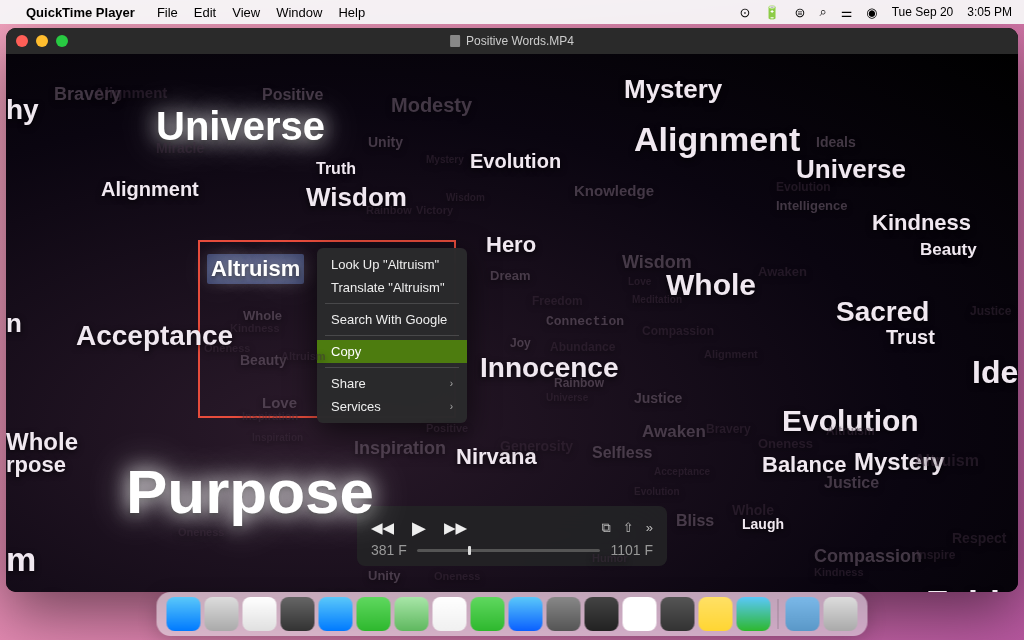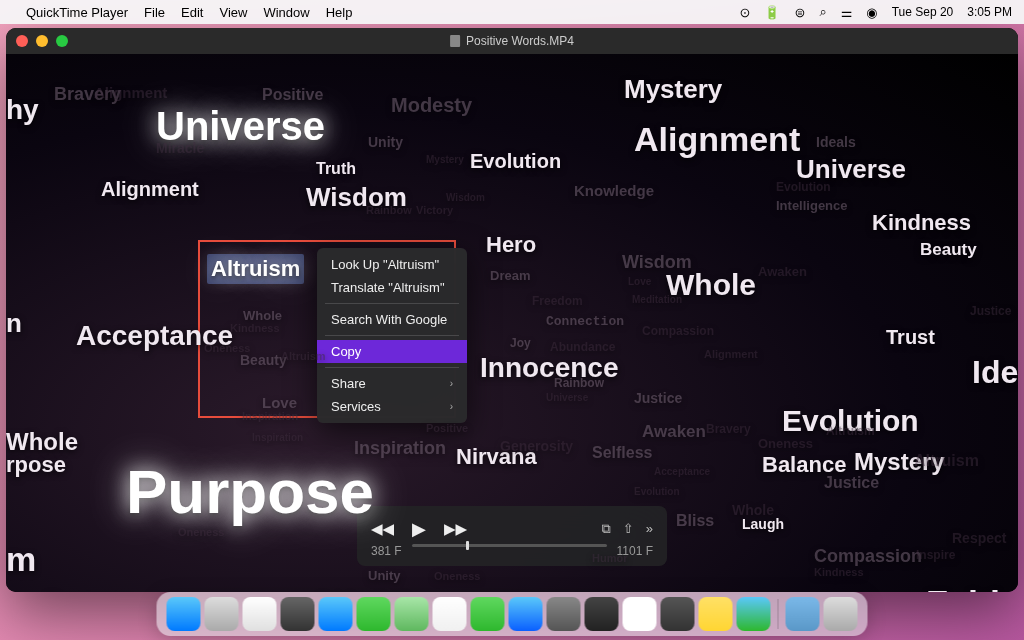--- a/index.html
+++ b/index.html
@@ -1,48 +1,48 @@
 <!DOCTYPE html>
 <html><head>
 <meta charset="utf-8">
 <style>
 *{margin:0;padding:0;box-sizing:border-box;font-family:-apple-system,BlinkMacSystemFont,'Helvetica Neue',sans-serif}
 body{width:1024px;height:640px;overflow:hidden;background:linear-gradient(135deg,#f5a5c0 0%,#e890b5 30%,#d478a8 60%,#b858a0 100%);position:relative}
 .menubar{position:absolute;top:0;left:0;right:0;height:24px;background:rgba(245,245,247,0.95);display:flex;align-items:center;padding:0 12px;font-size:13px;z-index:100}
 .menubar .apple{font-size:14px;margin-right:14px}
-.menubar .app-name{font-weight:400;margin-right:16px}
+.menubar .app-name{font-weight:700;margin-right:22px}
 .menubar .menu-item{margin-right:16px;cursor:default}
 .menubar .right{margin-left:auto;display:flex;align-items:center;gap:14px;font-size:12px}
 .menubar .right .icon{font-size:13px}
 .window{position:absolute;top:28px;left:6px;right:6px;bottom:48px;background:#000;border-radius:10px;overflow:hidden;box-shadow:0 20px 60px rgba(0,0,0,0.5)}
 .titlebar{height:26px;background:#2a2a2a;display:flex;align-items:center;padding:0 10px;position:relative}
 .traffic{display:flex;gap:8px}
 .traffic span{width:12px;height:12px;border-radius:50%}
 .traffic .r{background:#ff5f57}.traffic .y{background:#ffbd2e}.traffic .g{background:#28ca42}
 .titlebar .title{position:absolute;left:50%;transform:translateX(-50%);color:#ccc;font-size:12px;display:flex;align-items:center;gap:6px}
 .titlebar .doc-icon{display:inline-block;width:10px;height:12px;background:#888;border-radius:1px}
 .video{position:absolute;top:26px;left:0;right:0;bottom:0;background:radial-gradient(ellipse at 30% 70%,#2a1a2a 0%,#0a0510 60%,#000 100%);overflow:hidden}
 .word{position:absolute;color:#d8c8d8;font-weight:700;text-shadow:0 2px 6px rgba(0,0,0,0.8);white-space:nowrap;user-select:none}
 .w-glow{color:#fff;text-shadow:0 0 20px rgba(255,255,255,0.9),0 0 40px rgba(255,255,255,0.6),0 2px 4px rgba(0,0,0,0.8)}
 .w-bright{color:#f0e8f0}
 .w-dim{color:#6a5a6a;opacity:0.6}
 .w-faint{color:#3a2a3a;opacity:0.5}
 .highlight-box{position:absolute;border:2px solid #e74c3c;pointer-events:none}
 .selected-word{background:rgba(80,100,160,0.6);padding:2px 4px;border-radius:2px}
 .ctx-menu{position:absolute;background:rgba(42,42,44,0.98);border-radius:6px;padding:5px 0;min-width:150px;box-shadow:0 8px 30px rgba(0,0,0,0.6);backdrop-filter:blur(20px);font-size:13px;color:#eee}
 .ctx-menu .item{padding:4px 14px;cursor:default;display:flex;justify-content:space-between;align-items:center}
-.ctx-menu .item.sel{background:#6d28d9;color:#fff}
+.ctx-menu .item.sel{background:#4d7c0f;color:#fff}
 .ctx-menu .sep{height:1px;background:rgba(255,255,255,0.15);margin:4px 8px}
 .ctx-menu .chevron{font-size:10px;color:#aaa}
 .player{position:absolute;bottom:26px;left:50%;transform:translateX(-50%);width:310px;height:60px;background:rgba(35,35,37,0.92);border-radius:8px;display:flex;flex-direction:column;padding:8px 14px;backdrop-filter:blur(20px)}
 .player .controls{display:flex;align-items:center;justify-content:center;gap:18px;height:32px}
 .player .controls .btn{color:#eee;font-size:15px;cursor:pointer}
 .player .controls .play{font-size:18px}
 .player .controls .right{margin-left:auto;display:flex;gap:12px;font-size:13px;color:#bbb}
-.player .timeline{display:flex;align-items:flex-start;gap:10px;font-size:12px;color:#999}
+.player .timeline{display:flex;align-items:center;gap:10px;font-size:14px;color:#999}
 .player .track{flex:1;height:3px;background:#555;border-radius:2px;position:relative}
 .player .track .knob{position:absolute;left:28%;top:-3px;width:3px;height:9px;background:#ddd;border-radius:1px}
 .dock{position:absolute;bottom:4px;left:50%;transform:translateX(-50%);height:44px;background:rgba(240,240,245,0.55);border-radius:14px;display:flex;align-items:center;padding:0 10px;gap:4px;backdrop-filter:blur(20px);box-shadow:0 4px 20px rgba(0,0,0,0.2)}
 .dock .app{width:34px;height:34px;border-radius:8px;display:flex;align-items:center;justify-content:center;font-size:20px;position:relative}
 .dock .sep{width:1px;height:30px;background:rgba(0,0,0,0.2);margin:0 3px}
 .dock .finder{background:linear-gradient(#5ac8fa,#007aff)}
 .dock .launchpad{background:linear-gradient(#ddd,#aaa)}
 .dock .safari{background:linear-gradient(#fff,#e0e0e0)}
 .dock .settings{background:linear-gradient(#666,#333)}
 .dock .mail{background:linear-gradient(#5ac8fa,#007aff)}
@@ -165,20 +165,21 @@
       <div class="word w-faint" style="left: 360px; top: 150px; font-size: 11px;">Rainbow</div>
       <div class="word w-faint" style="left: 410px; top: 150px; font-size: 11px;">Victory</div>
       <div class="word w-faint" style="left: 440px; top: 138px; font-size: 10px;">Wisdom</div>
       <div class="word w-bright" style="left: 480px; top: 178px; font-size: 22px;">Hero</div>
       <div class="word w-bright" style="left: 0px; top: 40px; font-size: 28px;">hy</div>
       <div class="word w-bright" style="left: 914px; top: 186px; font-size: 17px;">Beauty</div>
       <div class="word w-dim" style="left: 616px; top: 198px; font-size: 18px;">Wisdom</div>
       <div class="word w-faint" style="left: 752px; top: 210px; font-size: 13px;">Awaken</div>
       <div class="word w-bright" style="left: 660px; top: 214px; font-size: 30px;">Whole</div>
       <div class="word w-dim" style="left: 484px; top: 214px; font-size: 13px;">Dream</div>
+      <div class="word w-bright" style="left: 830px; top: 242px; font-size: 28px;">Sacred</div>
       <div class="word w-faint" style="left: 526px; top: 240px; font-size: 12px;">Freedom</div>
       <div class="word w-faint" style="left: 626px; top: 240px; font-size: 10px;">Meditation</div>
       <div class="word w-faint" style="left: 622px; top: 222px; font-size: 10px;">Love</div>
       <div class="word w-dim" style="left: 237px; top: 254px; font-size: 13px;">Whole</div>
       <div class="word w-faint" style="left: 224px; top: 268px; font-size: 11px;">Kindness</div>
       <div class="word w-bright" style="left: 70px; top: 266px; font-size: 28px;">Acceptance</div>
       <div class="word w-bright" style="left: 0px; top: 254px; font-size: 26px;">n</div>
       <div class="word w-dim" style="left: 540px; top: 260px; font-size: 13px; font-family: Liberation Mono, monospace;">Connection</div>
       <div class="word w-faint" style="left: 636px; top: 270px; font-size: 12px;">Compassion</div>
       <div class="word w-bright" style="left: 880px; top: 272px; font-size: 20px;">Trust</div>

